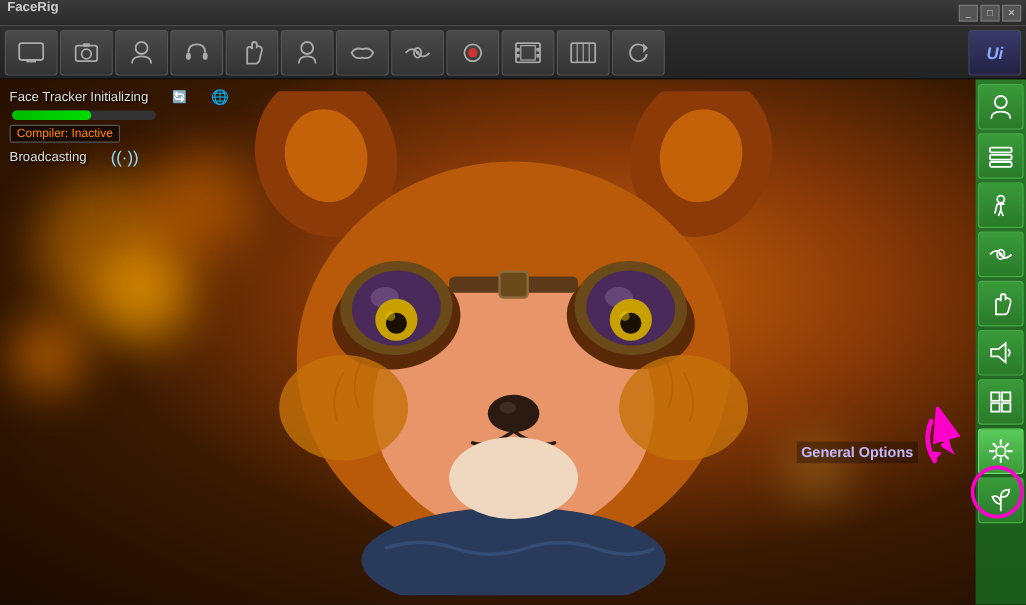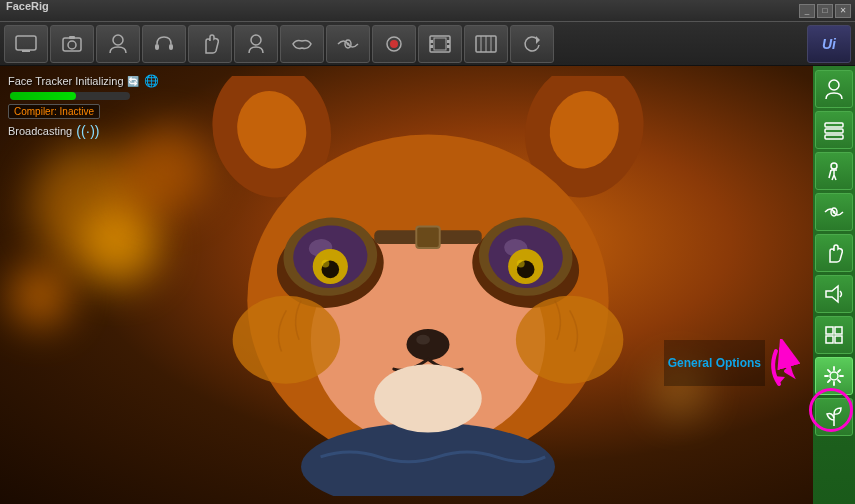--- a/index.html
+++ b/index.html
@@ -131,21 +131,21 @@
       position: absolute;
       top: 8px;
       left: 8px;
       width: 200px;
       z-index: 10;
     }
     .panel-row {
       display: flex;
       align-items: center;
       margin-bottom: 4px;
-      gap: 4px;
+      gap: 20px;
     }
     .panel-label {
       color: #ddd;
       font-size: 11px;
       text-shadow: 1px 1px 2px #000;
     }
     .panel-icon {
       color: #aaa;
       font-size: 12px;
     }
@@ -205,25 +205,25 @@
       background: linear-gradient(to bottom, #5acc5a, #3a9a3a);
       border-color: #6de06d;
     }
 
     
     #general-options-label {
       position: absolute;
       right: 90px;
       bottom: 118px;
       z-index: 20;
-      color: #0ea5e9;
+      color: #c4b5fd;
       font-size: 12px;
       font-weight: bold;
       background: rgba(0,0,0,0.3);
-      padding: 16px 4px;
+      padding: 2px 4px;
       pointer-events: none;
       white-space: nowrap;
       text-align: right;
     }
 
     
     .arrow-svg {
       position: absolute;
       right: 42px;
       bottom: 82px;

